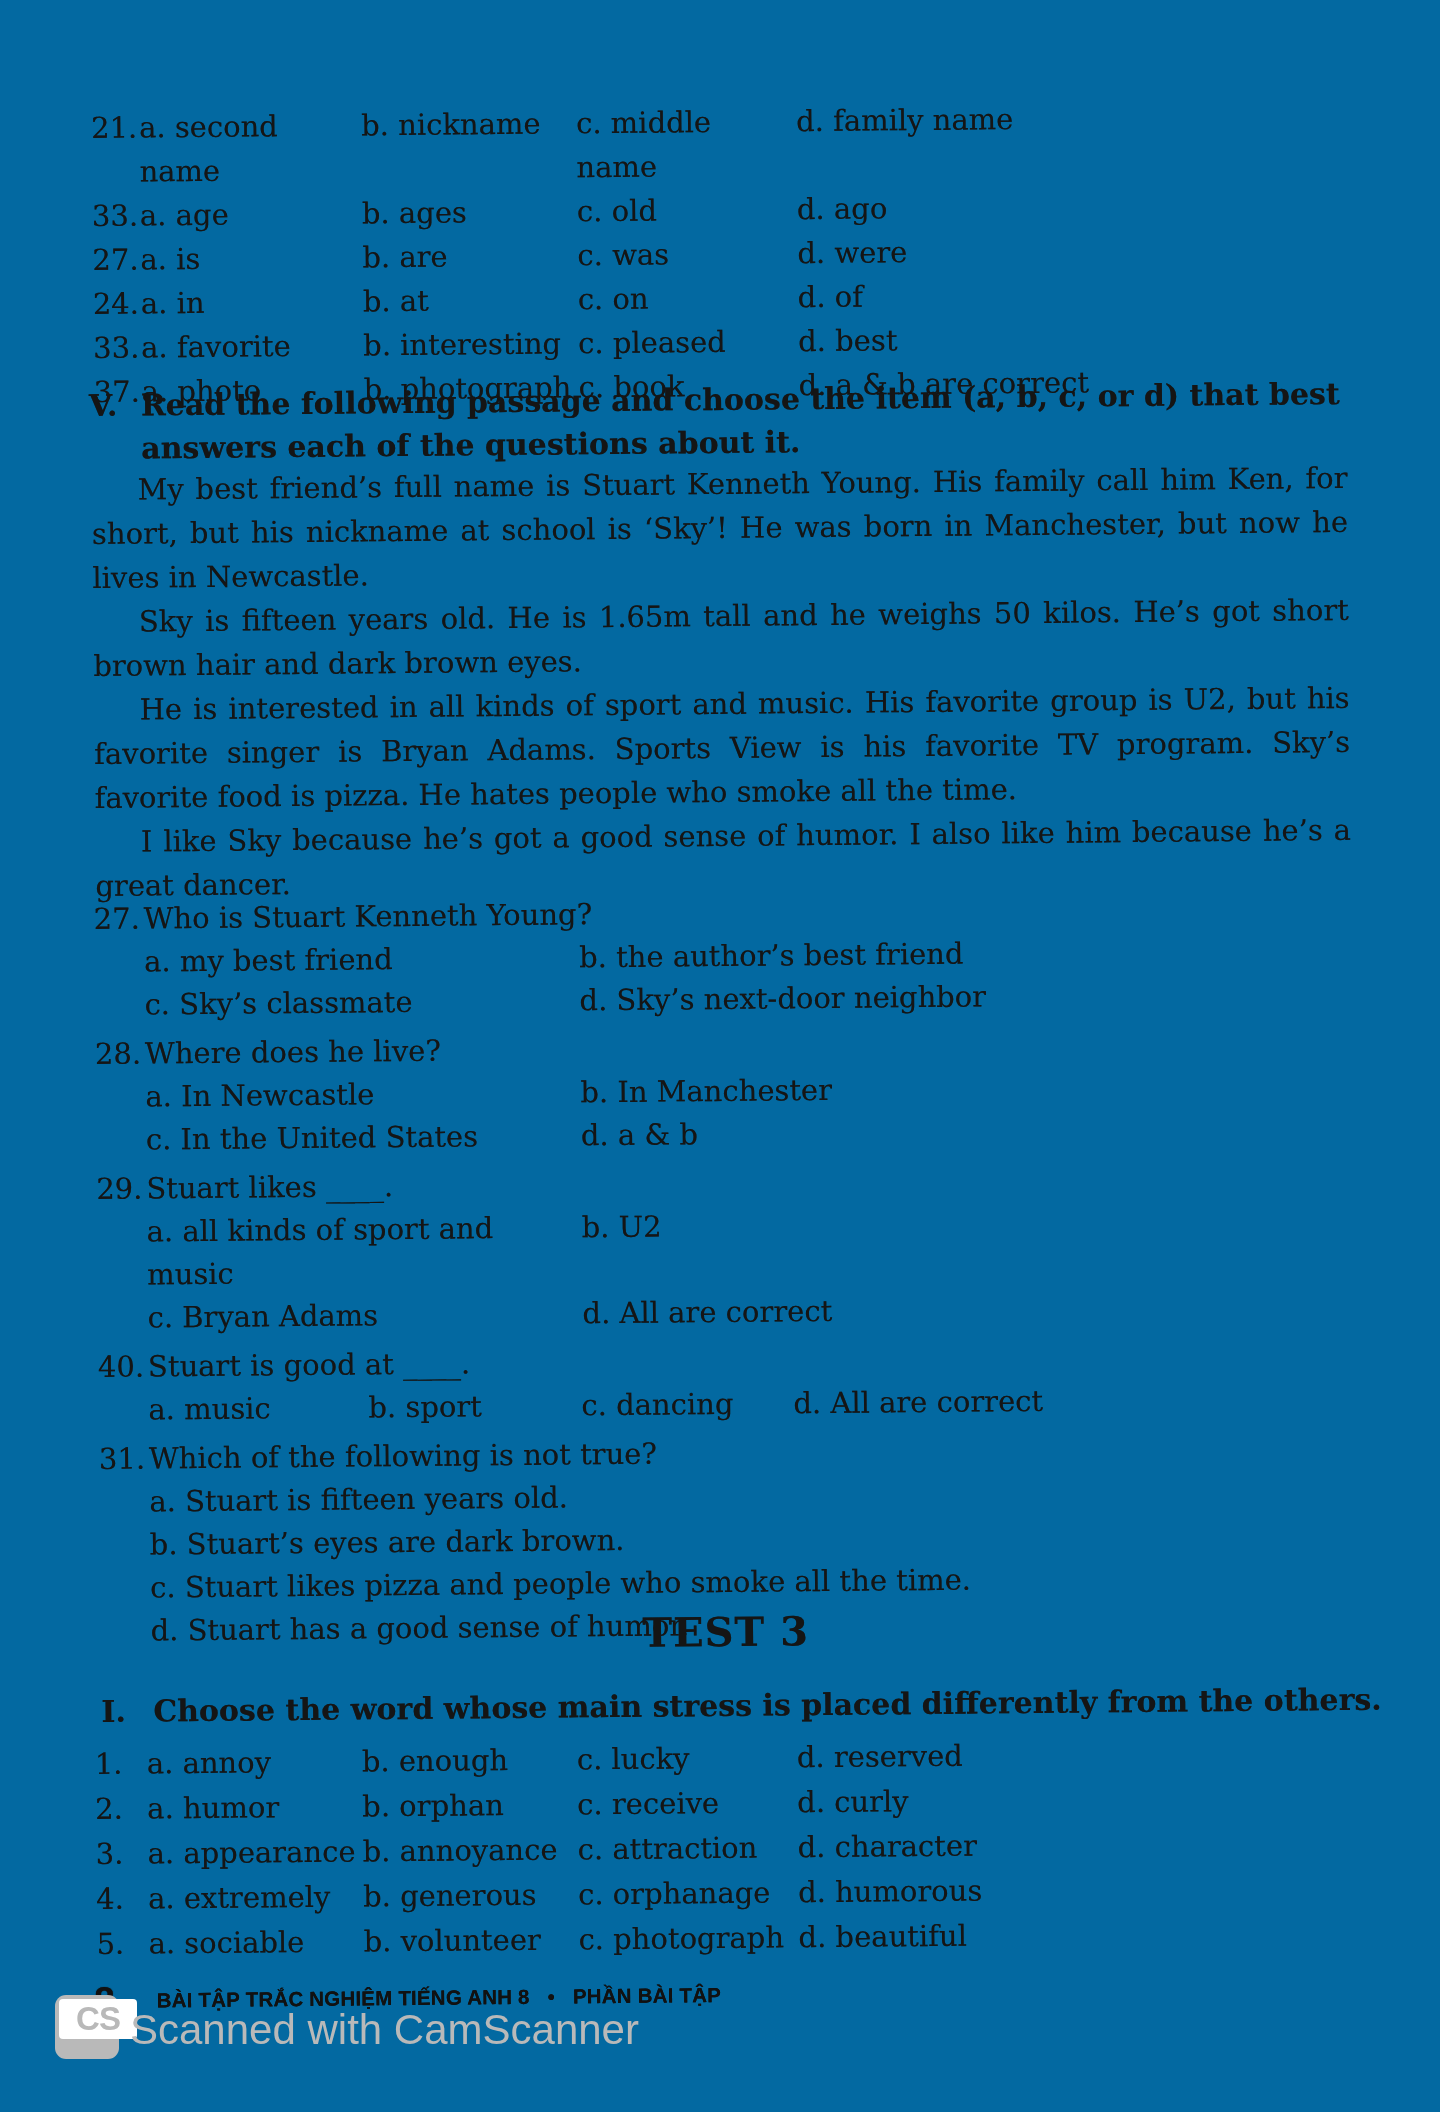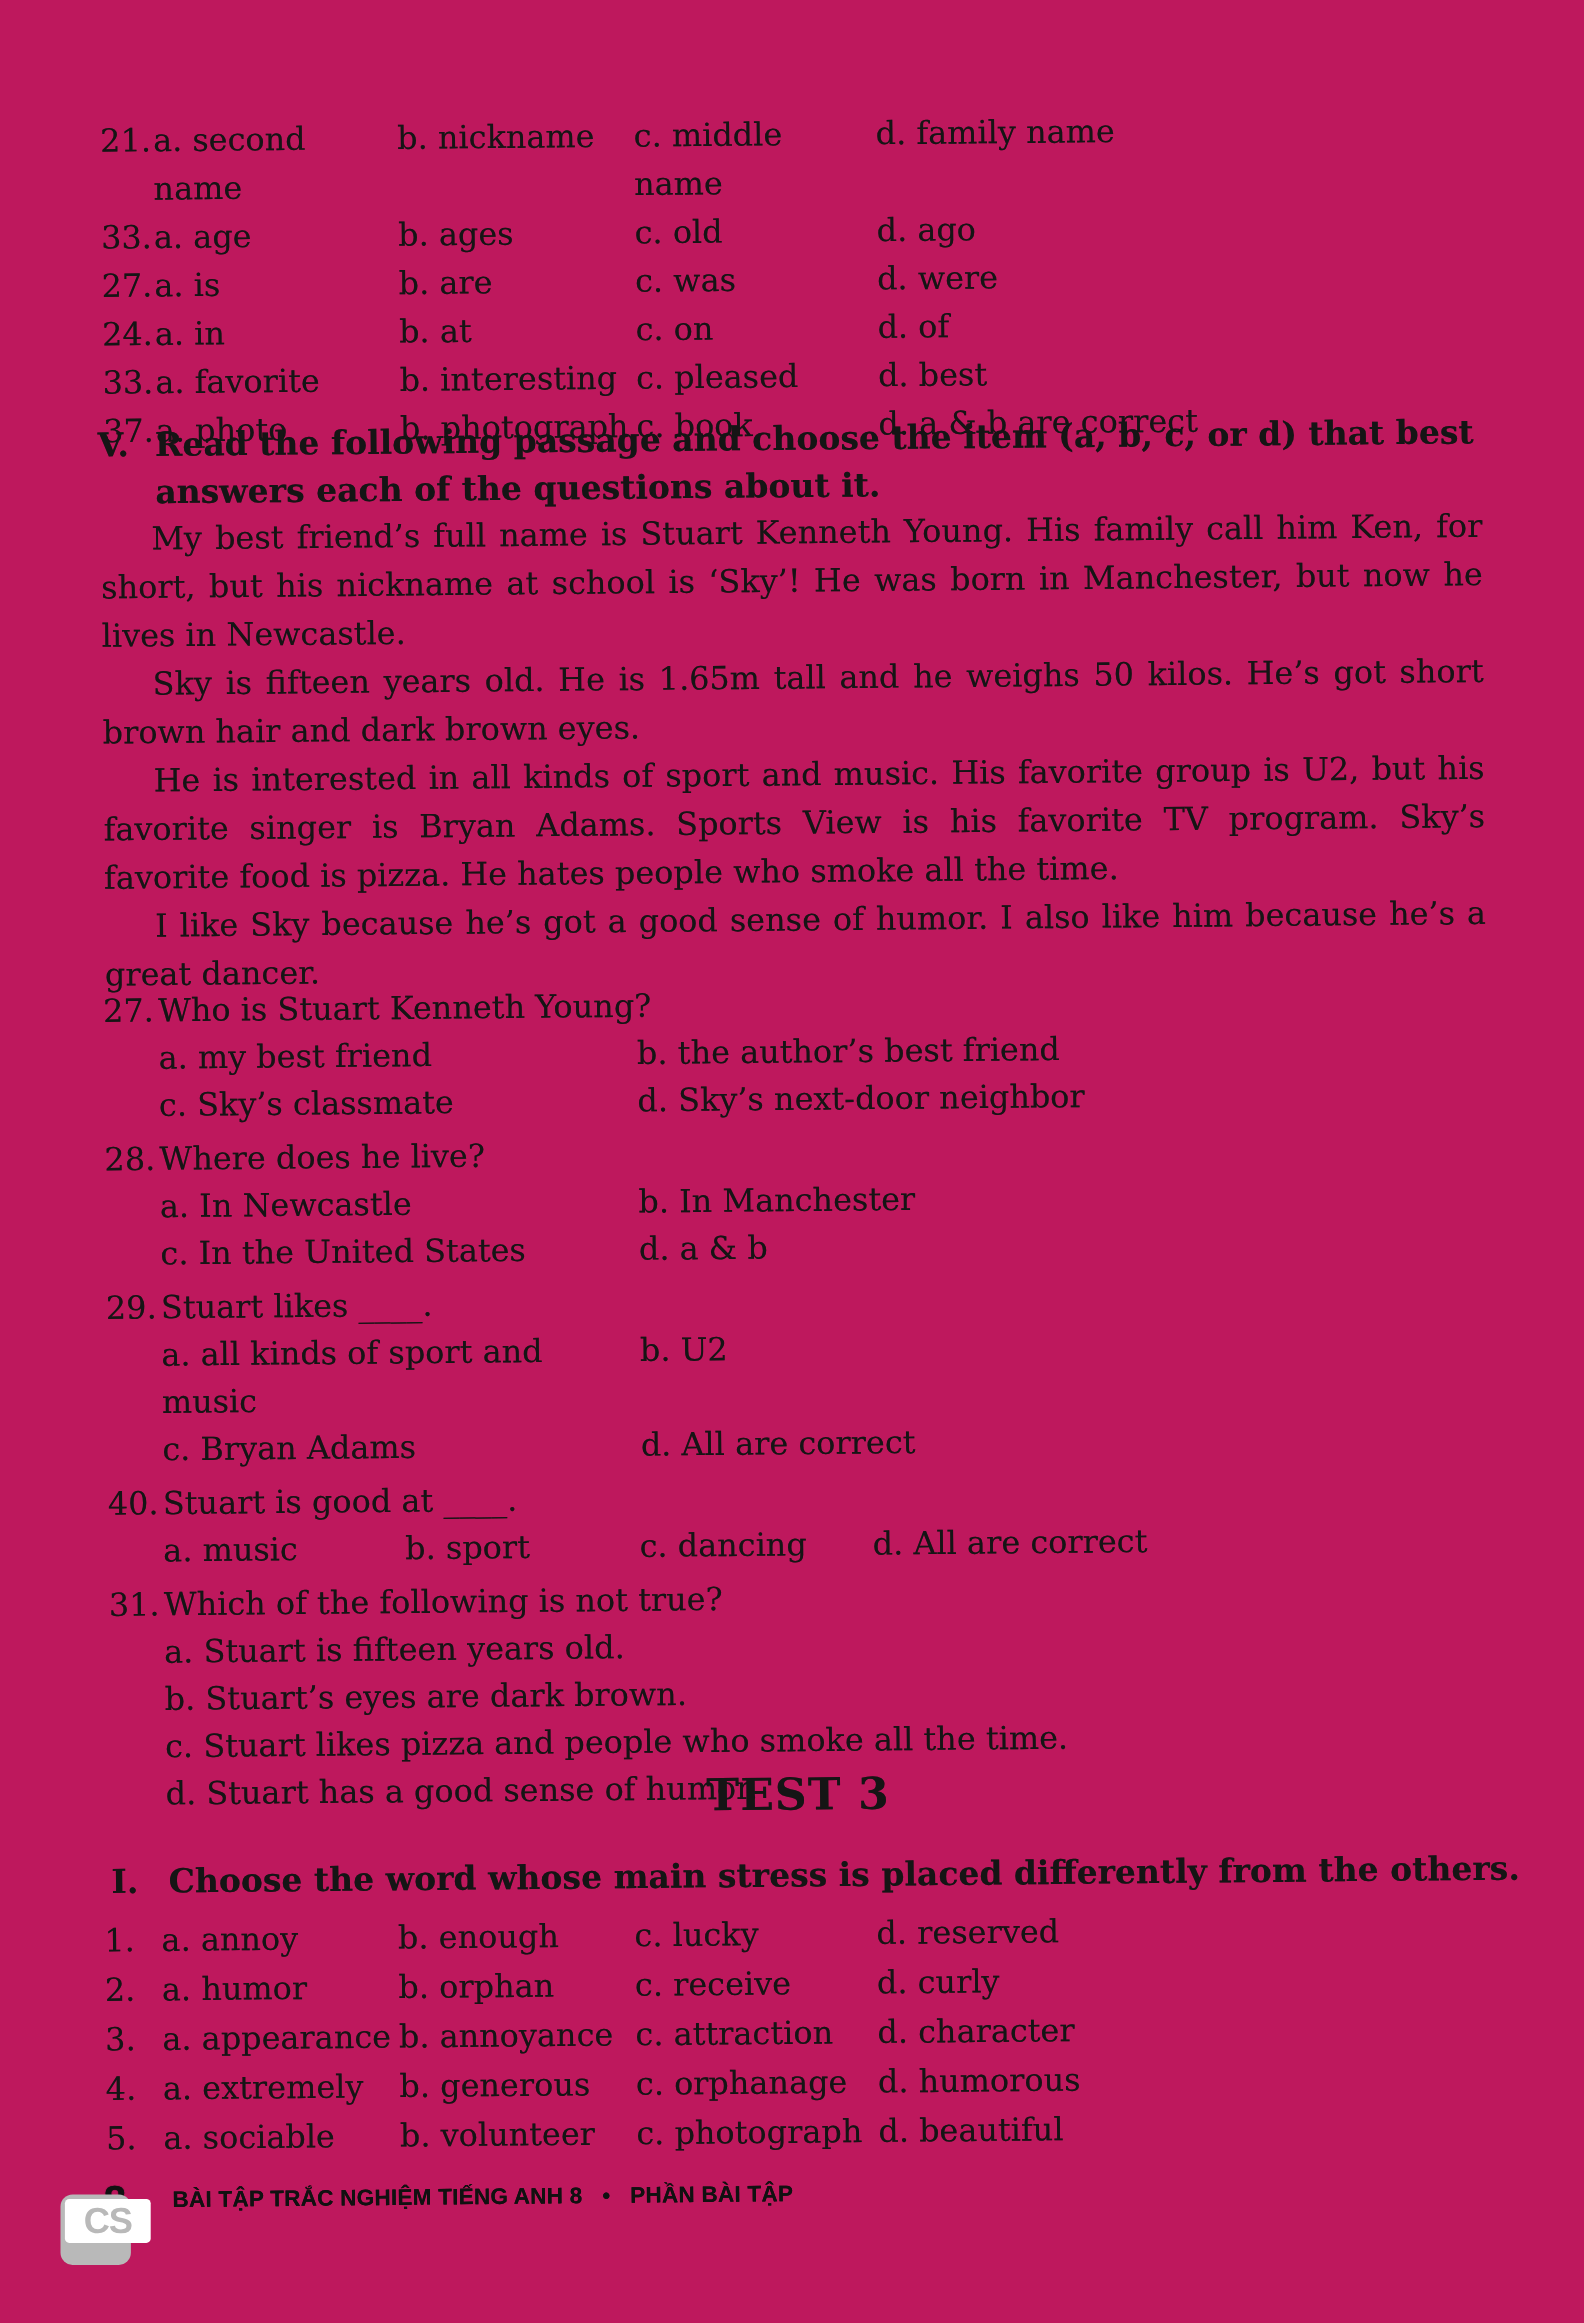--- a/index.html
+++ b/index.html
@@ -1,17 +1,17 @@
 <!DOCTYPE html>
 <html><head>
 <meta charset="utf-8">
 <style>
   html, body { margin:0; padding:0; background:#ffffff; }
   .sheet {
-    position:relative; width:1440px; height:2112px; background:#be185d;
+    position:relative; width:1440px; height:2112px; background:#0369a1;
     overflow:hidden; font-family:"DejaVu Serif", serif; color:#151515;
   }
   .content {
     position:absolute; inset:0;
     transform:rotate(-0.55deg); transform-origin:720px 1050px;
   }
   .content * { text-shadow:0 0 0.5px rgba(20,20,20,0.55); }
 
   
   .mc {
@@ -259,13 +259,14 @@
       <span class="ft">BÀI TẬP TRẮC NGHIỆM TIẾNG ANH 8</span>
       <span class="ft bullet">•</span>
       <span class="ft">PHẦN BÀI TẬP</span>
     </div>
 
   </div>
 
   <div class="cs-logo">
     <div class="win">CS</div>
   </div>
+  <div class="cs-text">Scanned with CamScanner</div>
 </div>
 
 </body></html>

